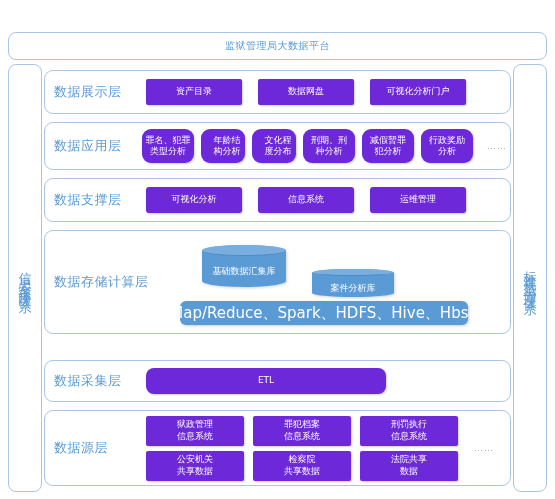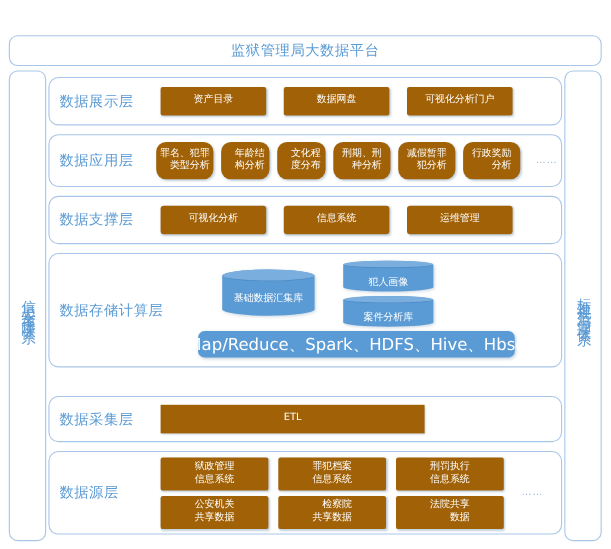--- a/index.html
+++ b/index.html
@@ -32,21 +32,21 @@
     box-sizing: border-box;
     border: 1px solid #a9c6e8;
     border-radius: 8px;
     background: #ffffff;
     display: flex;
     align-items: center;
     justify-content: center;
   }
   .title-bar .title-text {
     color: #5b9bd5;
-    font-size: 13px;
+    font-size: 10px;
     letter-spacing: 0.5px;
   }
 
   
   .rail {
     position: absolute;
     top: 64px;
     width: 34px;
     height: 428px;
     box-sizing: border-box;
@@ -99,25 +99,25 @@
     text-align: left;
   }
 
   .chips {
     display: flex;
     align-items: center;
     flex: 1 1 auto;
   }
 
   .chip {
-    background: #a16207;
+    background: #6d28d9;
     color: #ffffff;
     font-size: 9px;
     line-height: 1.25;
-    text-align: right;
+    text-align: center;
     display: flex;
     align-items: center;
     justify-content: center;
     box-sizing: border-box;
     box-shadow: 1px 1px 2px rgba(120,150,180,0.45);
     white-space: pre-line;
   }
 
   .ellipsis {
     color: #9fb9d4;
@@ -254,21 +254,21 @@
   
   .layer-collect {
     top: 296px;
     height: 42px;
     padding: 0 10px 0 9px;
   }
   .layer-collect .layer-label { width: 92px; }
   .layer-collect .chip {
     width: 240px;
     height: 26px;
-    border-radius: 0;
+    border-radius: 8px;
   }
 
   
   .layer-source {
     top: 346px;
     height: 76px;
     padding: 0 10px 0 9px;
   }
   .layer-source .layer-label { width: 92px; }
   .source-grid {
@@ -345,23 +345,20 @@
         <div class="chip">运维管理</div>
       </div>
     </div>
 
     <div class="layer layer-storage">
       <span class="layer-label">数据存储计算层</span>
       <div class="storage-body">
         <div class="cyl cyl-main">
           <span class="cyl-label">基础数据汇集库</span>
         </div>
-        <div class="cyl cyl-a">
-          <span class="cyl-label">犯人画像</span>
-        </div>
         <div class="cyl cyl-b">
           <span class="cyl-label">案件分析库</span>
         </div>
         <div class="compute-bar">Map/Reduce、Spark、HDFS、Hive、Hbse</div>
       </div>
     </div>
 
     <div class="layer layer-collect">
       <span class="layer-label">数据采集层</span>
       <div class="chips">

